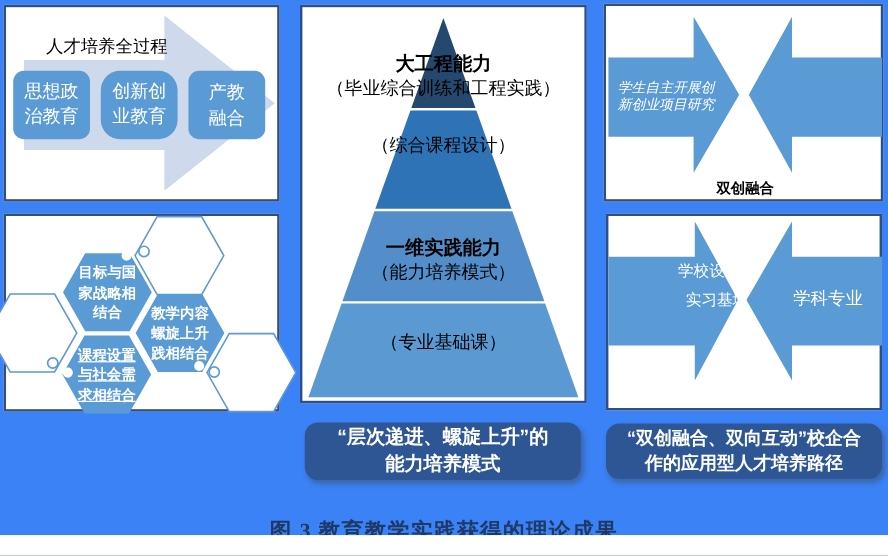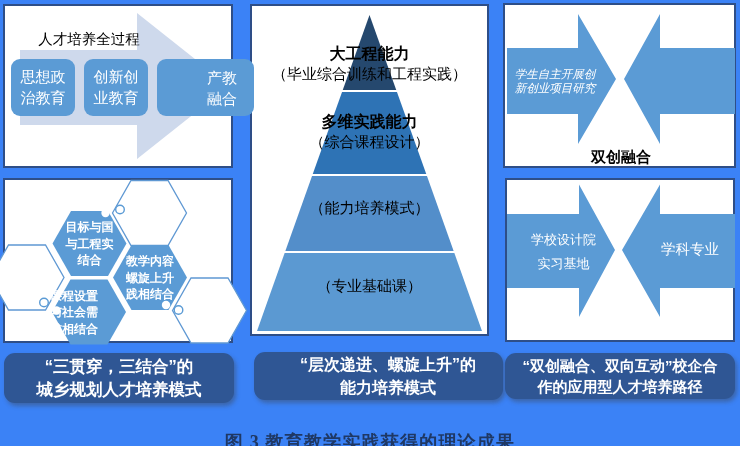--- a/index.html
+++ b/index.html
@@ -12,44 +12,44 @@
        display:flex;align-items:center;justify-content:center;text-align:center;
        font-size:15px;line-height:20.5px;white-space:pre-line;}
   .hextxt{color:#ffffff;font-weight:bold;font-size:12px;line-height:16.5px;}
   .pyrtxt{left:250px;width:239px;color:#000000;white-space:normal;}
   .pyrtxt .t{font-weight:bold;font-size:16px;line-height:20px;}
   .pyrtxt .s{font-size:15px;line-height:19px;}
   .labelbox{position:absolute;background:#2F5694;border-radius:11px;color:#ffffff;
             font-weight:bold;display:flex;align-items:center;justify-content:center;
             text-align:center;white-space:pre-line;box-shadow:2px 3px 4px rgba(60,60,60,0.4);}
   .arrtxt{color:#ffffff;}
-  .blabel{color:#000000;font-weight:bold;font-size:15px;line-height:18px;}
+  .blabel{color:#000000;font-weight:bold;font-size:12px;line-height:18px;}
   #caption{left:0;width:740px;top:430px;color:#1F3864;font-weight:bold;font-size:18px;letter-spacing:1.2px;
            font-family:"Liberation Serif",serif;}
 </style>
 </head>
 <body>
 
 <div id="canvas">
 
   <div class="panel" style="left:3px;top:4px;width:230px;height:164px;"></div>
   <div class="panel" style="left:3px;top:178px;width:230px;height:165px;"></div>
   <div class="panel" style="left:250px;top:4px;width:239px;height:332px;"></div>
   <div class="panel" style="left:503px;top:3px;width:233px;height:165px;"></div>
   <div class="panel" style="left:505px;top:178px;width:230px;height:164px;"></div>
 
   <svg class="svgabs" style="left:3px;top:4px;" width="230" height="164" viewBox="0 0 230 164">
     <polygon points="17,46 134,46 134,9 226,82 134,155 134,121 17,121" fill="#CED9EC"></polygon>
   </svg>
   <div class="txt" style="left:19px;top:31px;width:140px;font-size:14.5px;line-height:16px;color:#000;">人才培养全过程</div>
   <div class="box" style="left:11px;top:59px;width:64px;height:57px;">思想政
 治教育</div>
-  <div class="box" style="left:84px;top:59px;width:64px;height:57px;">创新创
+  <div class="box" style="left:84px;top:59px;width:64px;height:57px;border-radius:16px;">创新创
 业教育</div>
-  <div class="box" style="left:157px;top:59px;width:64px;height:57px;line-height:21px;padding-left:33px;">产教
+  <div class="box" style="left:157px;top:59px;width:64px;height:57px;line-height:21px;">产教
 融合</div>
 
   <svg class="svgabs" style="left:0px;top:175px;" width="250" height="180" viewBox="0 0 250 180">
     <g stroke="#5F98D3" stroke-width="1.3" fill="#ffffff">
       <polygon points="-10,102.5 8.5,70 45.5,70 64,102.5 45.5,135 8.5,135"></polygon>
       <polygon points="112.5,38 131,5.5 168,5.5 186.5,38 168,70.5 131,70.5"></polygon>
       <polygon points="172.5,135.5 191,103 228,103 246.5,135.5 228,168 191,168"></polygon>
     </g>
     <g fill="#5B9BD5" stroke="none">
       <polygon points="52.5,68.5 71,36 108,36 126.5,68.5 108,101 71,101"></polygon>
@@ -61,73 +61,71 @@
       <circle cx="166" cy="130" r="4.2"></circle>
       <circle cx="56.5" cy="135.5" r="4.2"></circle>
     </g>
     <g fill="#ffffff" stroke="#5B9BD5" stroke-width="1.4">
       <circle cx="120" cy="34.5" r="4.3"></circle>
       <circle cx="44" cy="127.5" r="4.3"></circle>
       <circle cx="178.5" cy="135" r="4.3"></circle>
     </g>
   </svg>
   <div class="txt hextxt" style="left:44.5px;top:219px;width:90px;">目标与国
-与工程实
+家战略相
 结合</div>
   <div class="txt hextxt" style="left:105px;top:253px;width:90px;">教学内容
 螺旋上升
 践相结合</div>
-  <div class="txt hextxt" style="left:29px;top:287.5px;width:90px;">课程设置
+  <div class="txt hextxt" style="left:44px;top:287.5px;width:90px;text-decoration:underline;">课程设置
 与社会需
 求相结合</div>
 
   <svg class="svgabs" style="left:250px;top:4px;" width="239" height="332" viewBox="0 0 239 332">
     <polygon points="119.5,11 146.6,87 92.4,87" fill="#25486E"></polygon>
     <polygon points="92.4,87 146.6,87 176.6,171 62.4,171" fill="#2E73B5"></polygon>
     <polygon points="62.4,171 176.6,171 204,248 35,248" fill="#538ECA"></polygon>
     <polygon points="35,248 204,248 232,327 7,327" fill="#5B99D2"></polygon>
     <g stroke="#ffffff" stroke-width="2">
       <line x1="91" y1="87" x2="148" y2="87"></line>
       <line x1="61" y1="171" x2="178" y2="171"></line>
       <line x1="33.5" y1="248" x2="205.5" y2="248"></line>
     </g>
   </svg>
   <div class="txt pyrtxt" style="top:44px;">
     <div class="t">大工程能力</div>
     <div class="s">（毕业综合训练和工程实践）</div>
   </div>
   <div class="txt pyrtxt" style="top:111.5px;">
-    <div class="t">多维实践能力</div>
     <div class="s">（综合课程设计）</div>
   </div>
   <div class="txt pyrtxt" style="top:197.5px;">
+    <div class="t">一维实践能力</div>
     <div class="s">（能力培养模式）</div>
   </div>
   <div class="txt pyrtxt" style="top:276px;">
     <div class="s">（专业基础课）</div>
   </div>
 
   <svg class="svgabs" style="left:503px;top:3px;" width="233" height="165" viewBox="0 0 233 165">
     <polygon points="4,45 75,45 75,11 113,76 75,141 75,111 4,111" fill="#5B9BD5"></polygon>
     <polygon points="232,45 157,45 157,11 121,76 157,141 157,111 232,111" fill="#5B9BD5"></polygon>
   </svg>
   <div class="txt arrtxt" style="left:505px;top:68px;width:100px;font-size:11.5px;line-height:13.5px;font-style:italic;">学生自主开展创
 新创业项目研究</div>
   <div class="txt blabel" style="left:561px;top:147.5px;width:120px;">双创融合</div>
 
   <svg class="svgabs" style="left:505px;top:178px;" width="230" height="164" viewBox="0 0 230 164">
     <polygon points="2,36 74,36 74,6.5 110,72 74,139 74,110 2,110" fill="#5B9BD5"></polygon>
     <polygon points="230,36 155,36 155,6.5 117,72 155,139 155,110 230,110" fill="#5B9BD5"></polygon>
   </svg>
-  <div class="txt arrtxt" style="left:508px;top:228px;width:111px;font-size:13px;line-height:23.5px;">学校设计院
+  <div class="txt arrtxt" style="left:508px;top:214px;width:111px;font-size:13px;line-height:23.5px;padding-left:34px;">学校设计院
 实习基地</div>
   <div class="txt arrtxt" style="left:640px;top:242px;width:100px;font-size:14.5px;line-height:15px;">学科专业</div>
 
-  <div class="labelbox" style="left:4px;top:353px;width:230px;height:50px;font-size:16.5px;line-height:23.5px;">“三贯穿，三结合”的
-城乡规划人才培养模式</div>
-  <div class="labelbox" style="left:254px;top:352px;width:230px;height:48px;font-size:16px;line-height:23px;padding-left:19px;">“层次递进、螺旋上升”的
+  <div class="labelbox" style="left:254px;top:352px;width:230px;height:48px;font-size:16px;line-height:23px;">“层次递进、螺旋上升”的
 能力培养模式</div>
   <div class="labelbox" style="left:505px;top:353px;width:230px;height:46px;font-size:15px;line-height:21.5px;">“双创融合、双向互动”校企合
 作的应用型人才培养路径</div>
 
   <div class="txt" id="caption">图 3 教育教学实践获得的理论成果</div>
 
 </div>
 
 </body></html>

